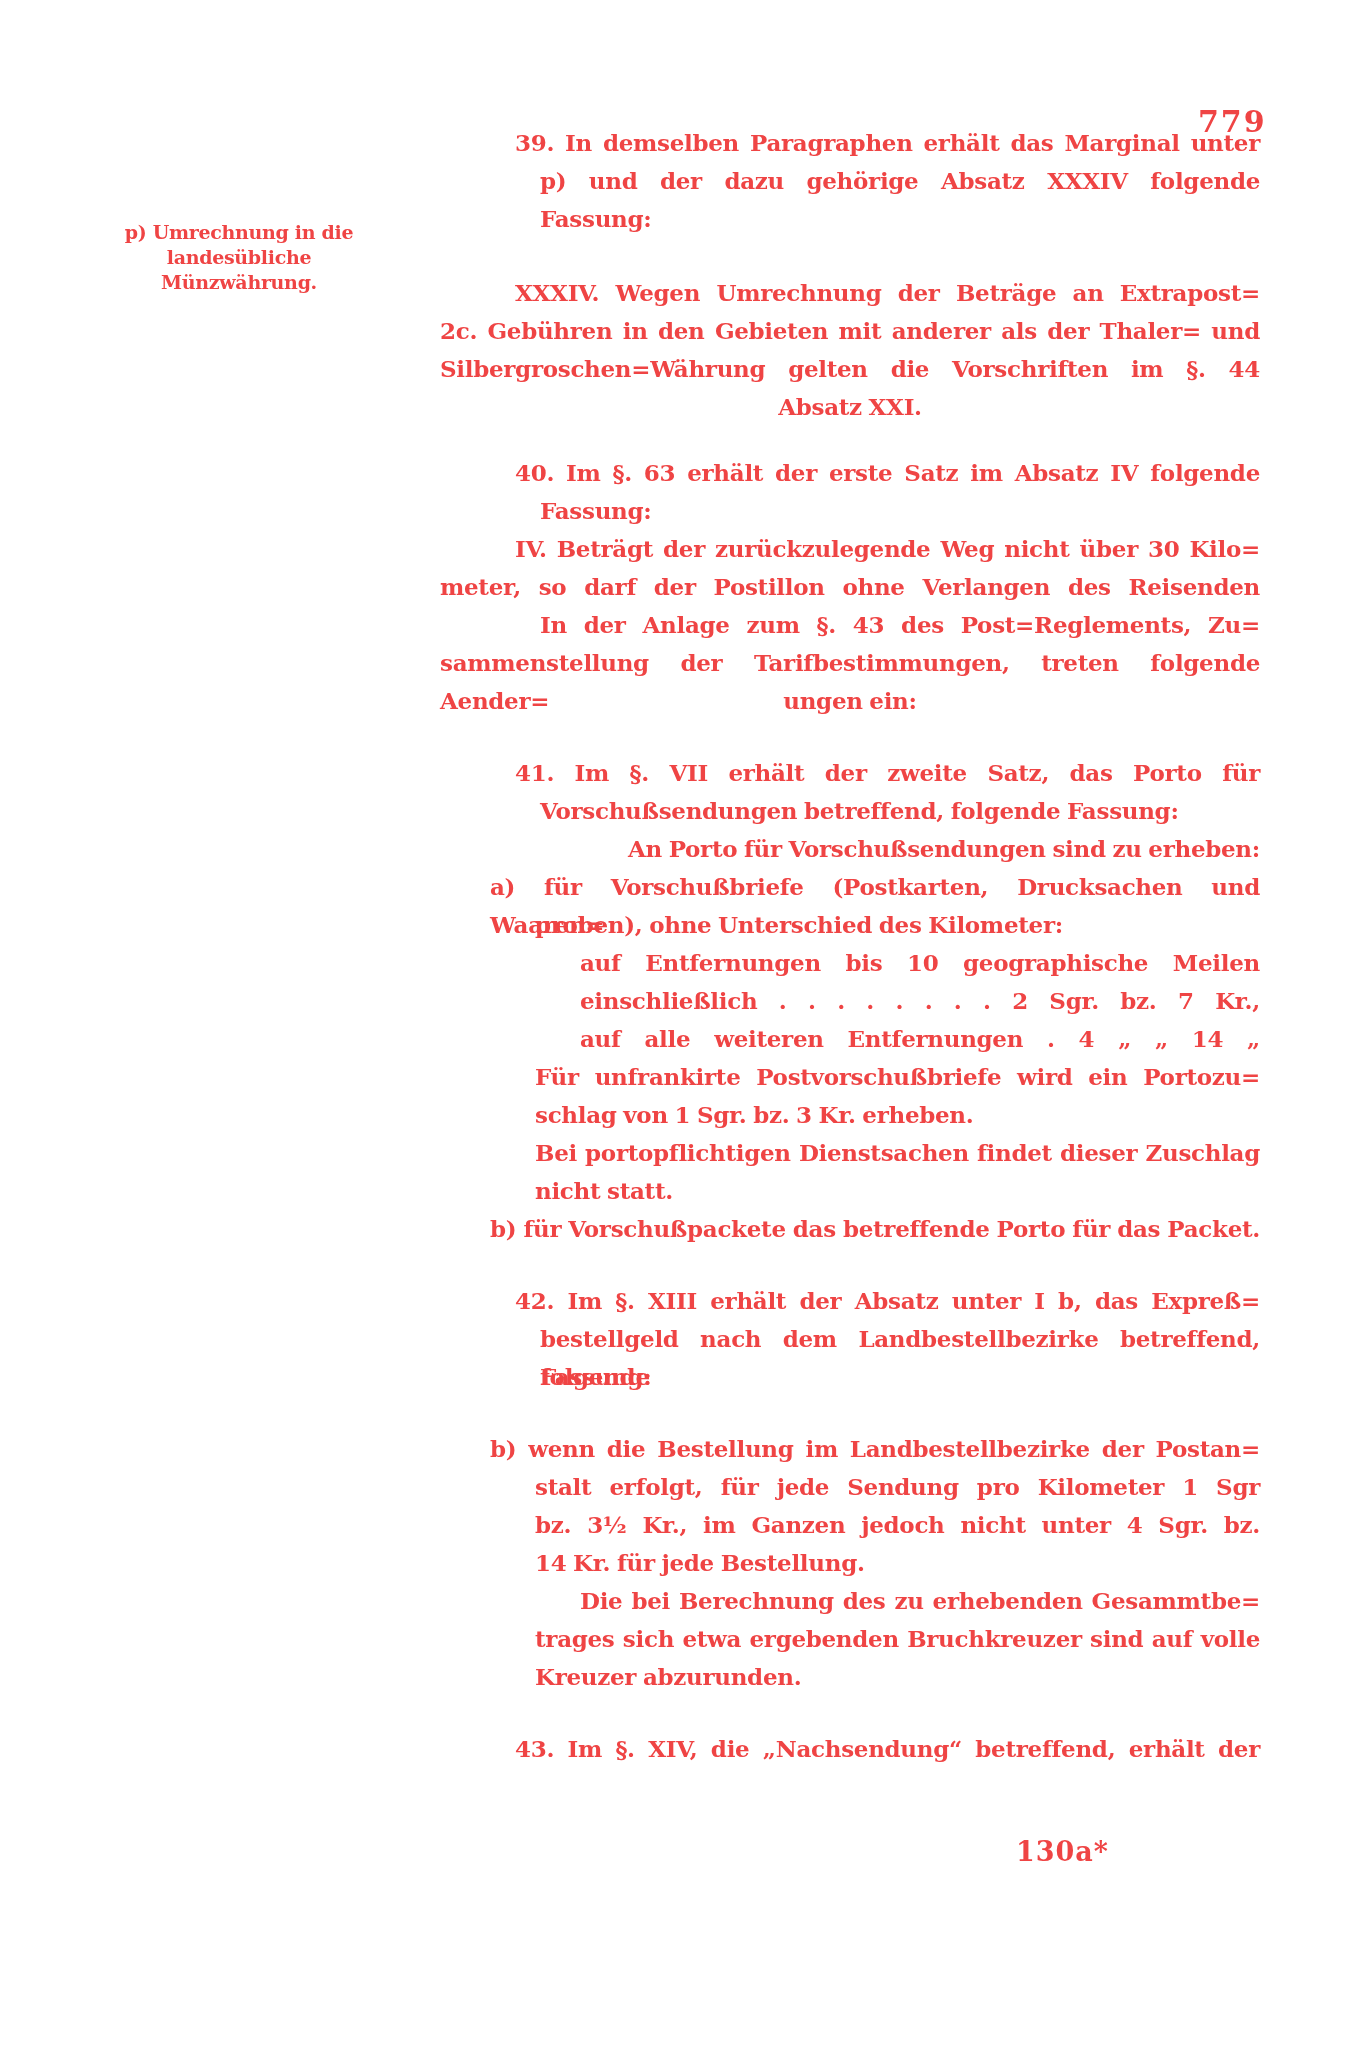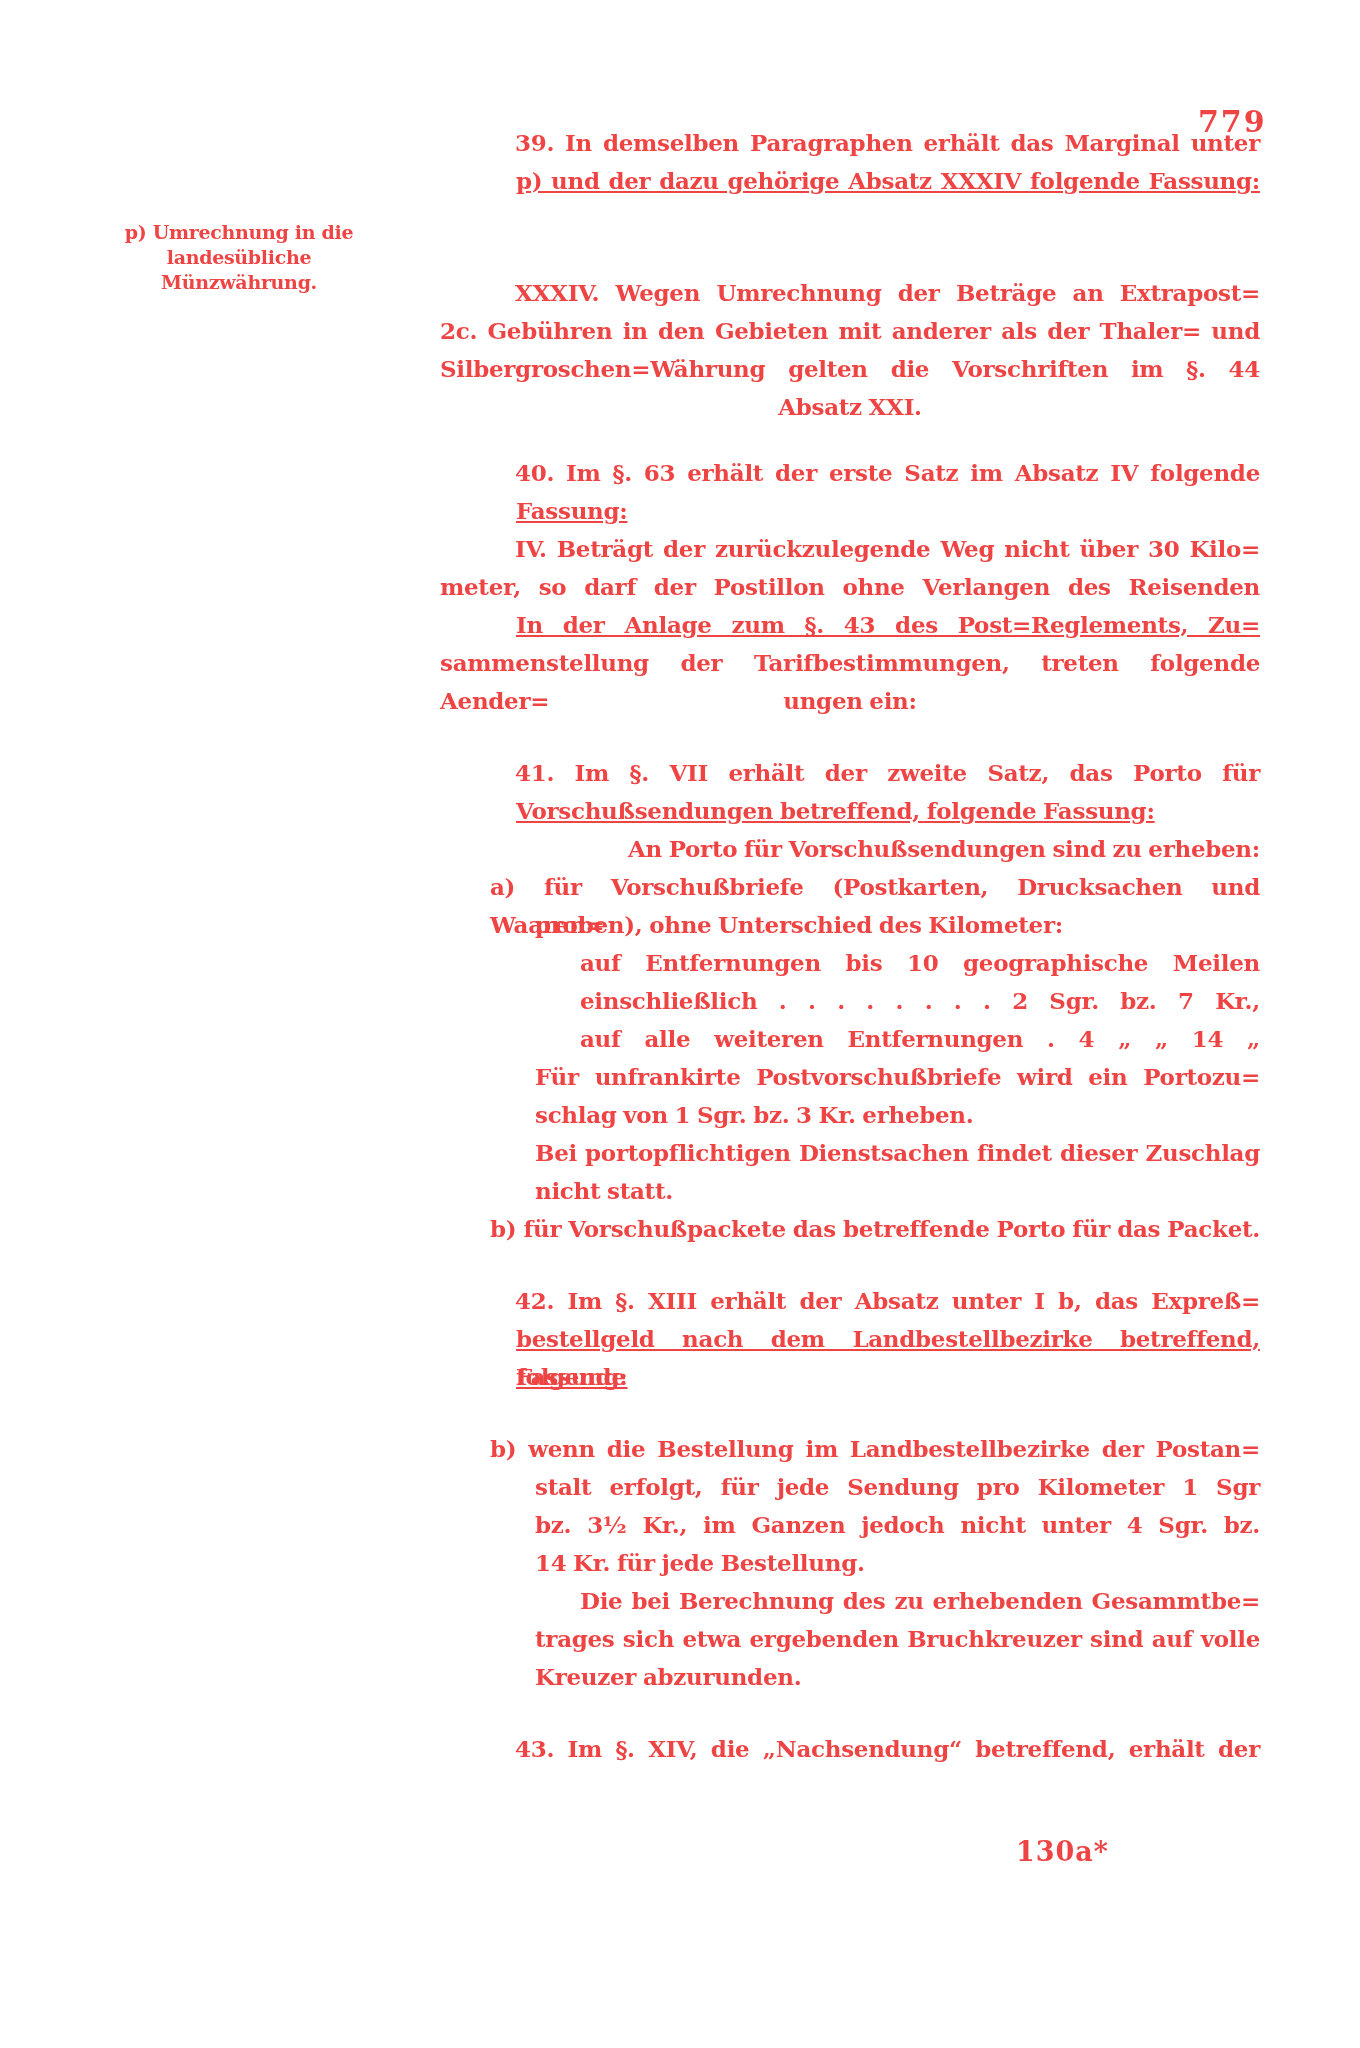--- a/index.html
+++ b/index.html
@@ -50,21 +50,21 @@
     text-align: left;
   }
   .line.fill {
     white-space: normal;
     text-align: justify;
     text-align-last: justify;
   }
   
   .i-0   { margin-left: 0; text-align: center; }
   .i-num { margin-left: 75px; text-align: right; }
-  .i-1   { margin-left: 76px; text-decoration: underline; }
+  .i-1   { margin-left: 100px; }
   .i-a   { margin-left: 50px; }
   .i-ac  { margin-left: 95px; }
   .i-2   { margin-left: 140px; }
   
   .gap-s { margin-top: 28px; }
   .gap-m { margin-top: 34px; }
   .gap-l { margin-top: 74px; }
   .catchword {
     position: absolute;
     top: 1836px;

